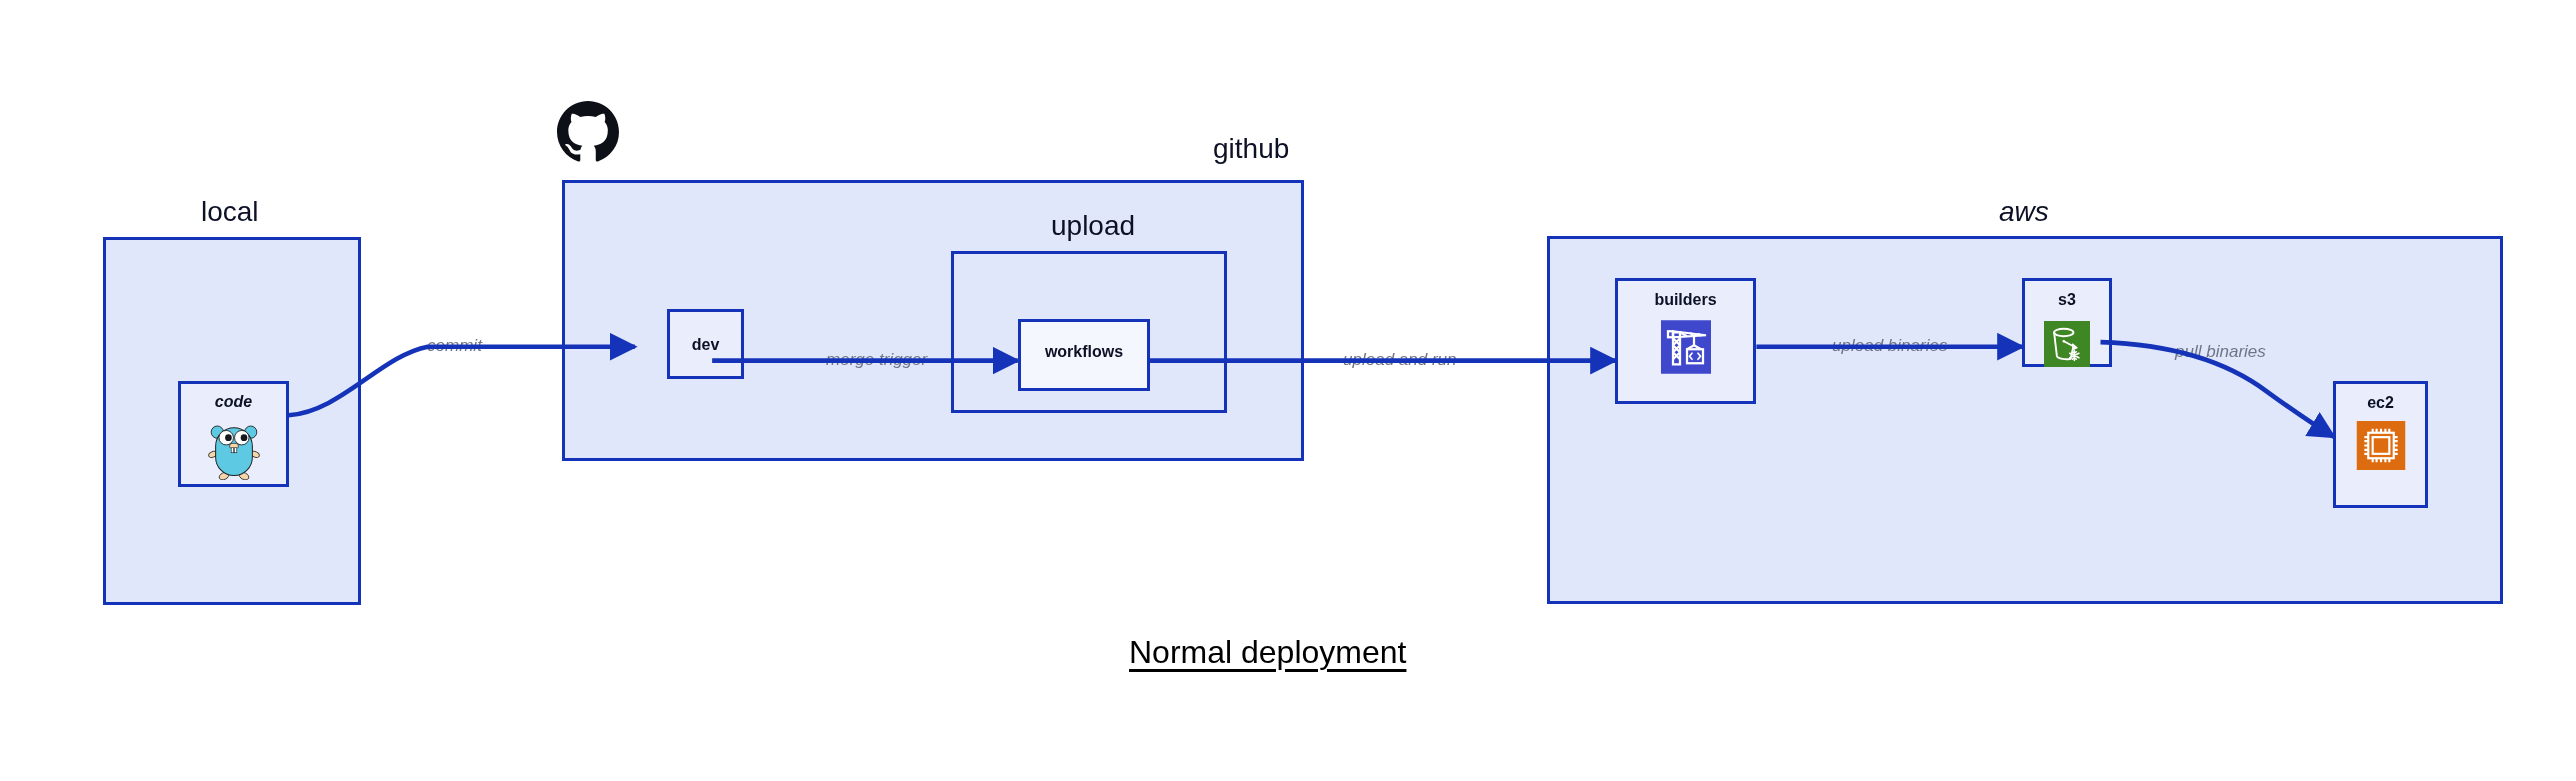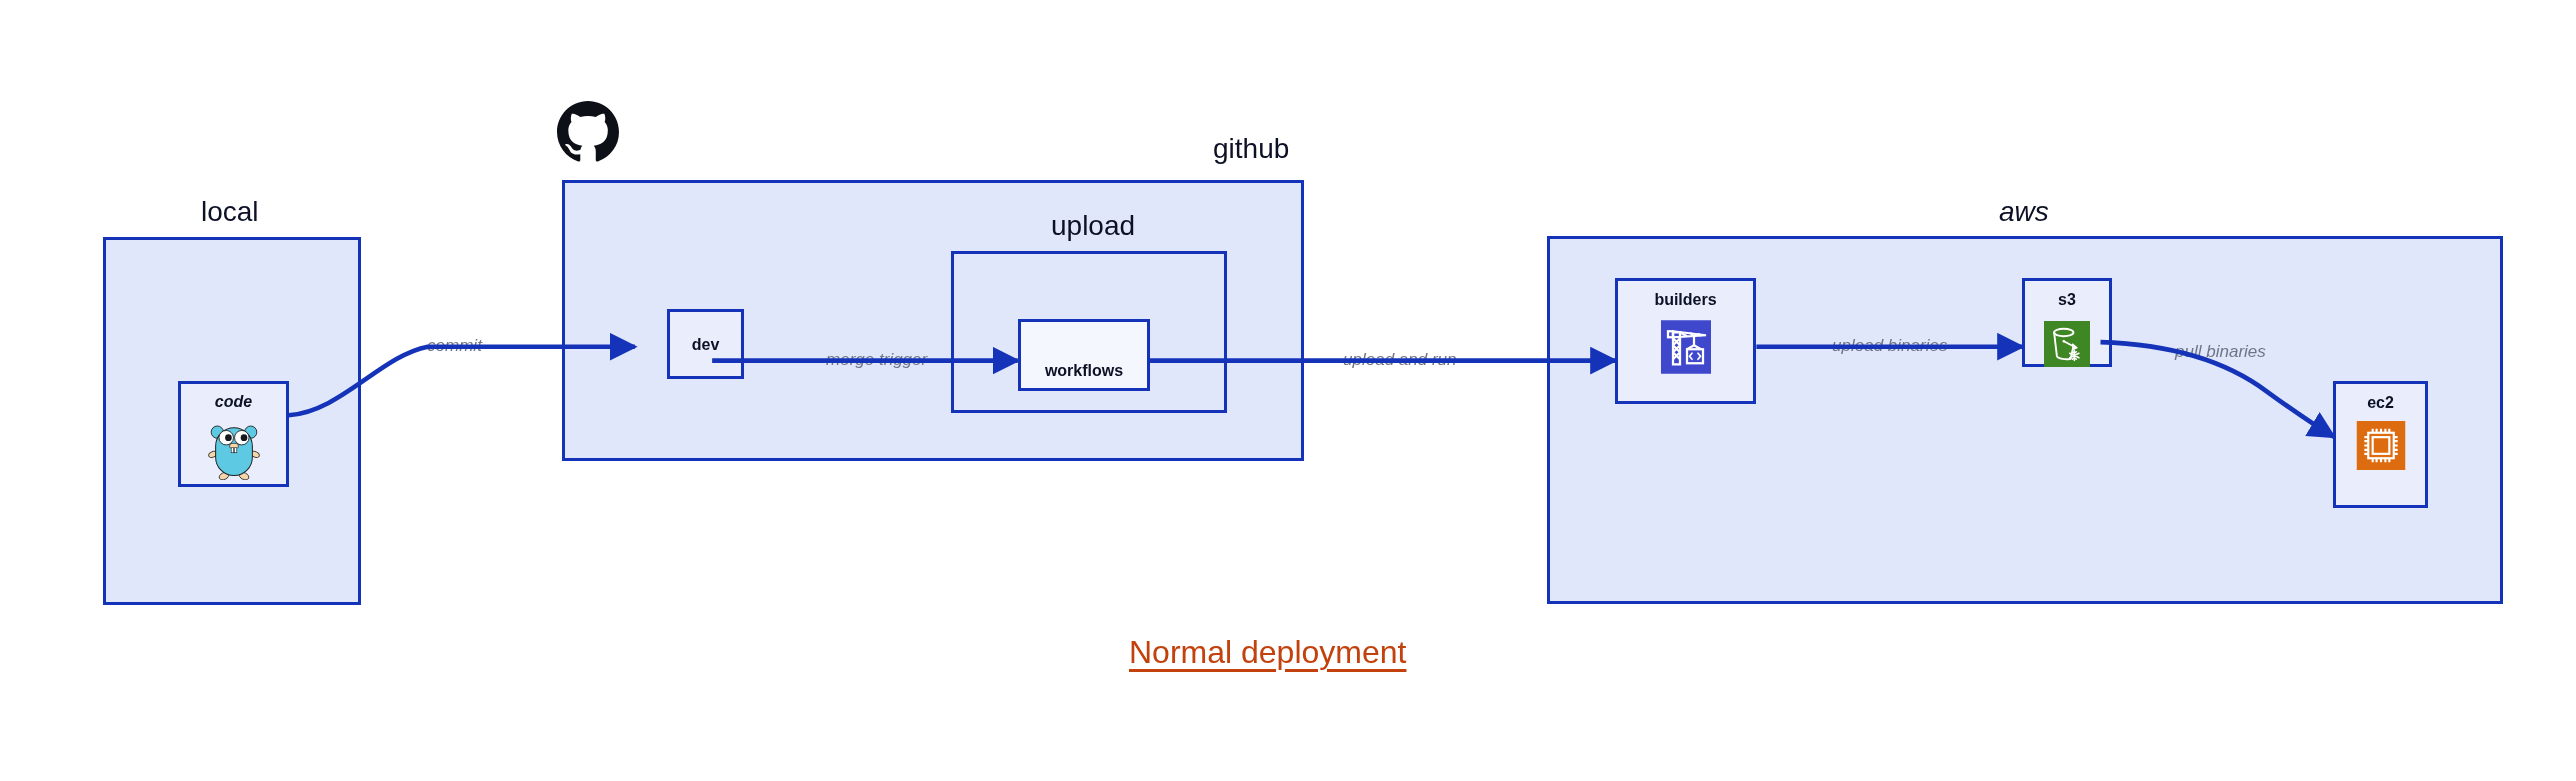--- a/index.html
+++ b/index.html
@@ -65,21 +65,21 @@
     line-height: 1;
     white-space: nowrap;
     background: transparent;
     font-family: "Liberation Sans", sans-serif;
   }
   .edge-label.on-white { background: #ffffff; padding: 0 3.1px; }
   .edge-label.on-zone  { background: #e1e7fa; padding: 0 3.1px; }
 
   #diagram-title {
     position: absolute;
-    color: #c2410c;
+    color: #000000;
     font-size: 32px;
     font-weight: 400;
     line-height: 1;
     white-space: nowrap;
     text-decoration: underline;
     text-decoration-thickness: 2.6px;
     text-underline-offset: 6.2px;
     font-family: "Liberation Sans", sans-serif;
   }
 
@@ -172,21 +172,21 @@
           <rect x="50.5" y="48" width="4.5" height="9" fill="#fff" stroke="#222" stroke-width="1.1"></rect>
         </svg>
       </div>
     </div>
 
     <div class="node" style="left:635px; top:309px; width:77px; height:70px;margin-left:32px;">
       <div class="node-label" style="top:25px;">dev</div>
     </div>
 
     <div class="node bright" style="left:1018px; top:319px; width:132px; height:72px;">
-      <div class="node-label" style="top:41px;">workflows</div>
+      <div class="node-label" style="top:22px;">workflows</div>
     </div>
 
     <div class="node" style="left:1615px; top:278px; width:141px; height:126px;">
       <div class="node-label" style="top:11.3px;">builders</div>
       <div class="icon-box" style="left:50%; top:39px; width:50px; height:54px; transform:translateX(-50%);">
         <svg viewBox="0 0 100 107" xmlns="http://www.w3.org/2000/svg">
           <rect x="0" y="0" width="100" height="107" fill="#3f48cc"></rect>
           <g fill="none" stroke="#ffffff" stroke-width="4.5" stroke-linejoin="miter">
 
             <path d="M24 24 L24 88 L38 88 L38 24 Z"></path>

